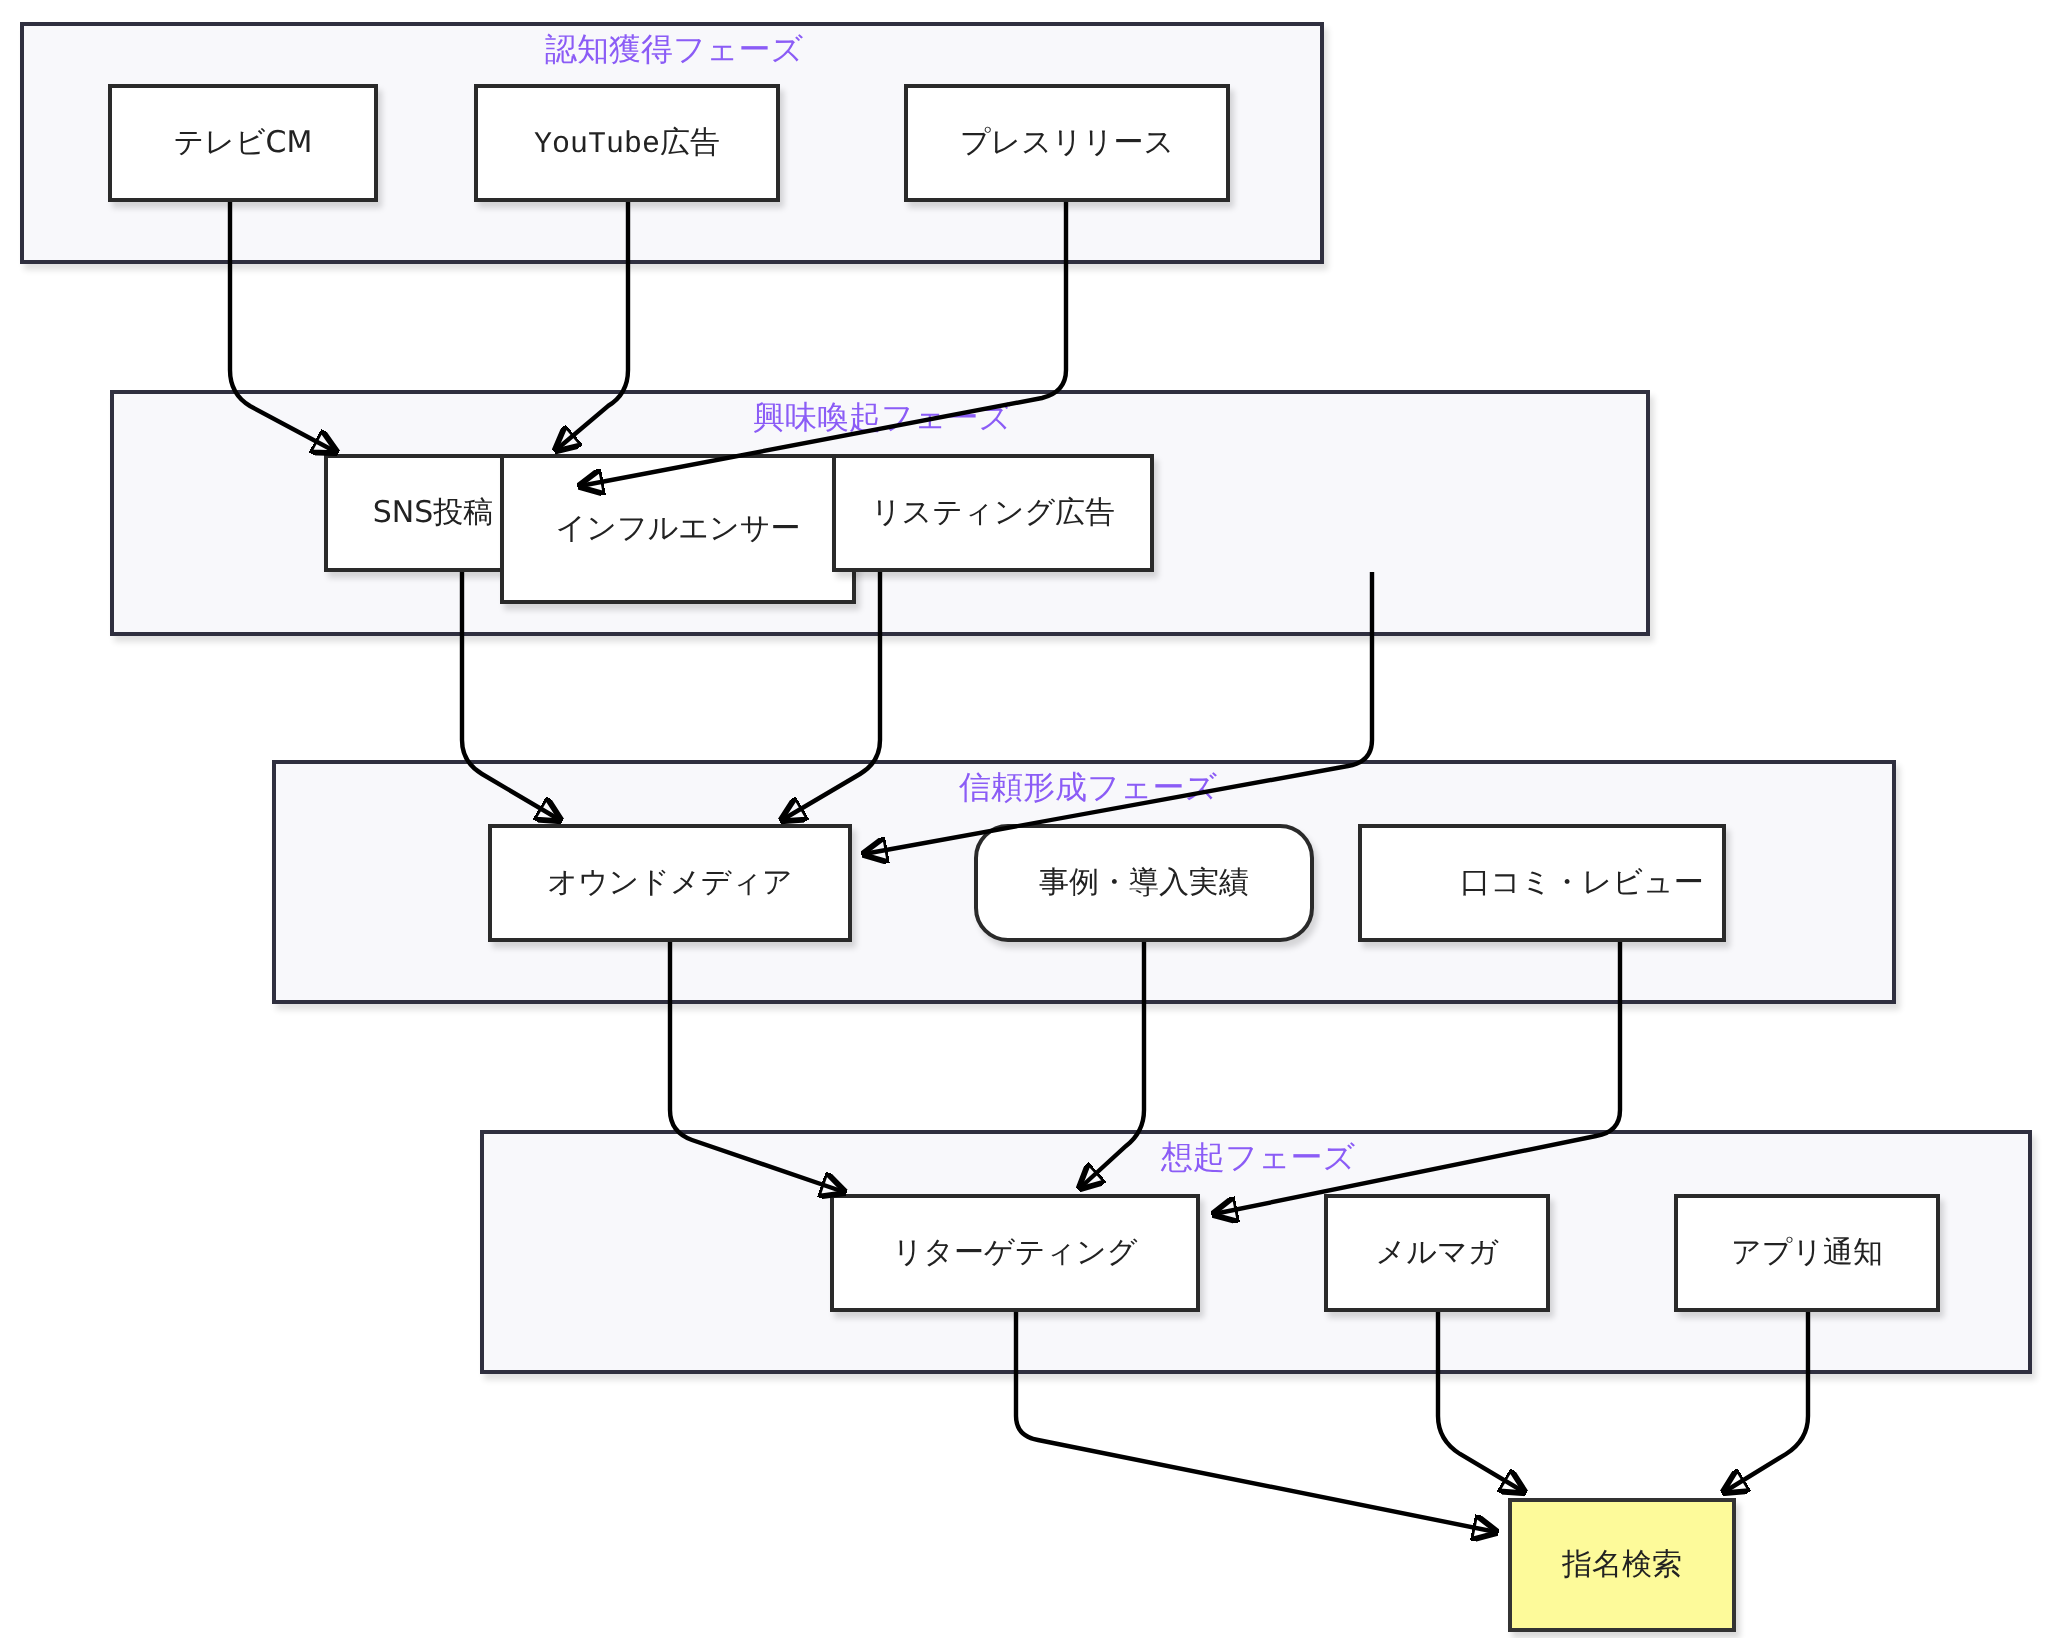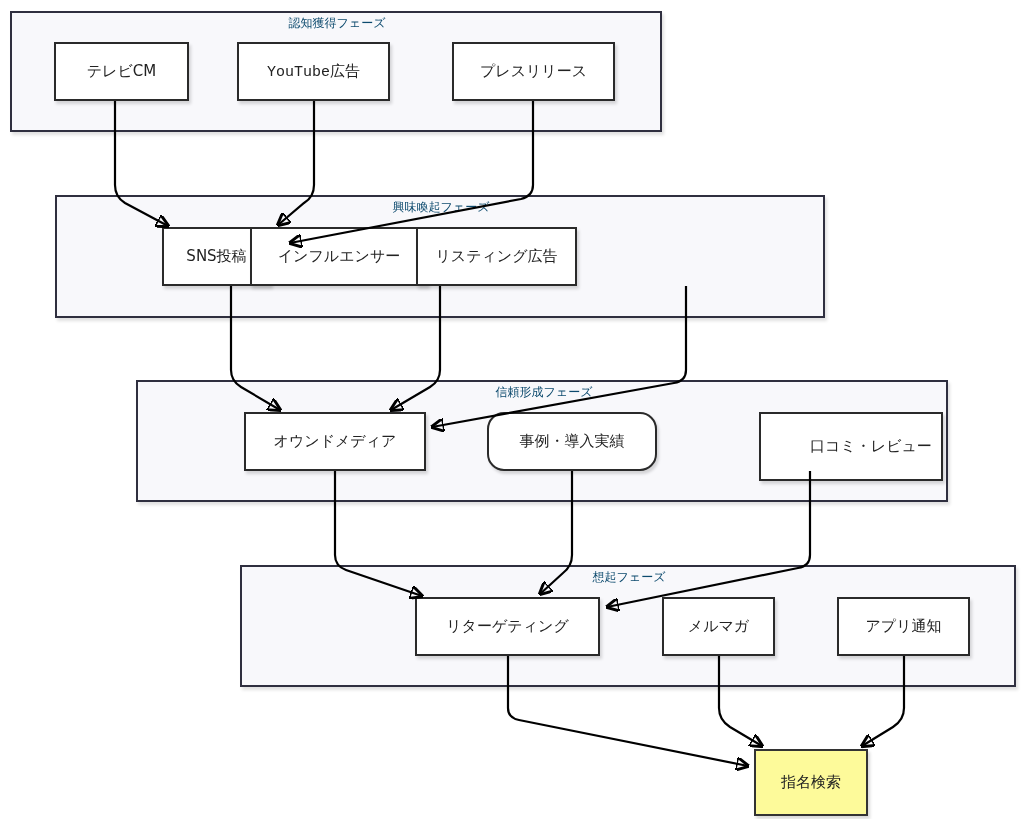--- a/index.html
+++ b/index.html
@@ -1,20 +1,20 @@
 <!DOCTYPE html>
 <html><head>
 <meta charset="utf-8">
 <style>
   html, body { margin: 0; padding: 0; background: #ffffff; }
   body { width: 1024px; height: 819px; position: relative; overflow: hidden;
          font-family: "DejaVu Sans", "Liberation Sans", sans-serif; }
   .phase { position: absolute; background: #f8f8fb; border: 2px solid #2f2f3f;
            box-sizing: border-box; box-shadow: 2px 3px 3px rgba(0,0,0,0.12); }
-  .phase-label { position: absolute; font-size: 12px; color: #0c4a6e; white-space: nowrap;
+  .phase-label { position: absolute; font-size: 16px; color: #8b5cf6; white-space: nowrap;
                  transform: translateX(-50%); top: 2px; }
   .node { position: absolute; background: #ffffff; border: 2px solid #2a2a2a;
           box-sizing: border-box; display: flex; align-items: center; justify-content: center;
           font-size: 15px; color: #222; box-shadow: 2px 3px 3px rgba(0,0,0,0.15); white-space: nowrap; }
   .node.target { background: #fdfa9a; border-color: #333; }
   svg.edges { position: absolute; left: 0; top: 0; pointer-events: none; }
   svg.edges path { fill: none; stroke: #000; stroke-width: 2.2; }
 </style>
 </head>
 <body>
@@ -30,26 +30,26 @@
 </div>
 <div class="phase" style="left:240px;top:565px;width:776px;height:122px;">
   <span class="phase-label" style="left:387px;">想起フェーズ</span>
 </div>
 
 <div class="node" id="n-tvcm" style="left:54px;top:42px;width:135px;height:59px;">テレビCM</div>
 <div class="node" id="n-youtube" style="left:237px;top:42px;width:153px;height:59px;font-family:Liberation Mono, monospace;">YouTube広告</div>
 <div class="node" id="n-press" style="left:452px;top:42px;width:163px;height:59px;">プレスリリース</div>
 
 <div class="node" id="n-sns" style="left:132px;top:227px;width:109px;height:59px;margin-left:30px;">SNS投稿</div>
-<div class="node" id="n-influencer" style="left:250px;top:227px;width:178px;height:59px;">インフルエンサー</div>
+<div class="node" id="n-influencer" style="left:250px;top:227px;width:178px;height:75px;">インフルエンサー</div>
 <div class="node" id="n-listing" style="left:416px;top:227px;width:161px;height:59px;">リスティング広告</div>
 
 <div class="node" id="n-owned" style="left:244px;top:412px;width:182px;height:59px;">オウンドメディア</div>
 <div class="node" id="n-cases" style="left:487px;top:412px;width:170px;height:59px;border-radius:17px;">事例・導入実績</div>
-<div class="node" id="n-reviews" style="left:759px;top:412px;width:184px;height:69px;padding-left:40px;">口コミ・レビュー</div>
+<div class="node" id="n-reviews" style="left:679px;top:412px;width:184px;height:59px;padding-left:40px;">口コミ・レビュー</div>
 
 <div class="node" id="n-retargeting" style="left:415px;top:597px;width:185px;height:59px;">リターゲティング</div>
 <div class="node" id="n-mailmag" style="left:662px;top:597px;width:113px;height:59px;">メルマガ</div>
 <div class="node" id="n-apppush" style="left:837px;top:597px;width:133px;height:59px;">アプリ通知</div>
 
 <div class="node target" id="n-target" style="left: 754px; top: 749px; width: 114px; height: 67px; background: rgb(253, 250, 154);">指名検索</div>
 
 <svg class="edges" width="1024" height="819" viewBox="0 0 1024 819">
   <defs>
     <marker id="arrow" viewBox="0 0 10 10" refX="9" refY="5" markerWidth="6" markerHeight="6" orient="auto-start-reverse">

